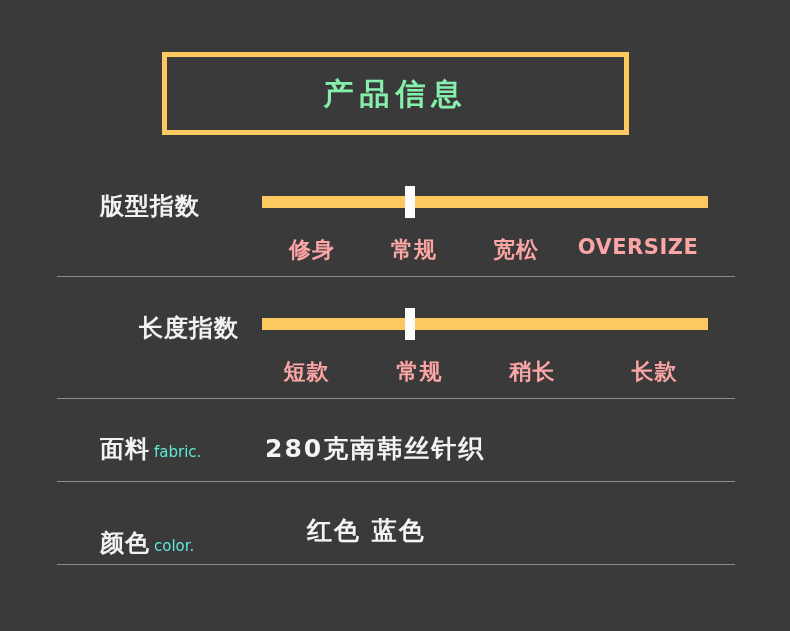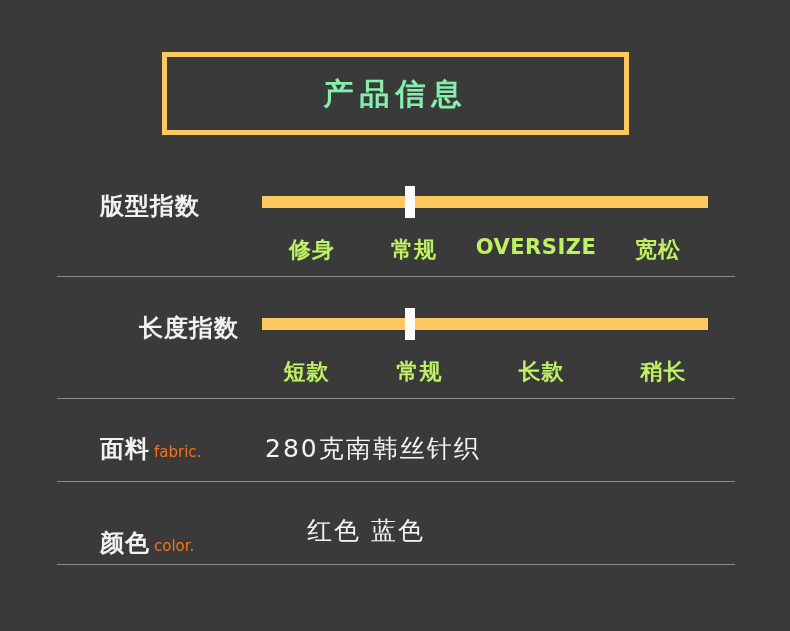--- a/index.html
+++ b/index.html
@@ -23,49 +23,49 @@
   }
 
   
   .row{ position:absolute; left:0; width:790px; }
   .row-label{
     position:absolute; color:#f2f2f2; font-weight:bold;
     font-size:24px; letter-spacing:1px; white-space:nowrap;
   }
   .row-label .sub{
     font-size:15px; font-weight:normal; letter-spacing:0;
-    color:#f97316; margin-left:4px;text-align:center;
+    color:#5eead4; margin-left:4px;text-align:center;
   }
 
   
   .slider-wrap{ position:absolute; left:262px; width:446px; height:12px; }
   .slider-bar{
     position:absolute; left:0; top:0; width:100%; height:12px;
     background:#fbc960;
   }
   .slider-marker{
     position:absolute; top:-10px; width:10px; height:32px;
     background:#fdfdfd;
   }
 
   
   .scale{
     position:absolute; left:262px; width:446px;
     display:flex; justify-content:space-between;
   }
   .scale-item{
-    color:#bef264; font-size:22px; font-weight:bold; letter-spacing:1px;
+    color:#fca5a5; font-size:22px; font-weight:bold; letter-spacing:1px;
     white-space:nowrap; text-align:center;
   }
   .scale-item.latin{ font-size:21px; letter-spacing:0.5px; }
 
   
   .row-value{
     position:absolute; left:265px; color:#f4f4f4;
-    font-size:25px; font-weight:normal; letter-spacing:2px; white-space:nowrap;
+    font-size:25px; font-weight:bold; letter-spacing:2px; white-space:nowrap;
   }
 
   
   .divider{
     position:absolute; left:57px; width:678px; height:1px;
     background:#8d8d8d;
   }
 </style>
 </head>
 <body>
@@ -80,40 +80,40 @@
     <div class="row-label" style="left:100px; top:190px;">
       <span>版型指数</span>
     </div>
     <div class="slider-wrap" style="top:196px;">
       <div class="slider-bar"></div>
       <div class="slider-marker" style="left:143px;"></div>
     </div>
     <div class="scale" style="top:235px;">
       <span class="scale-item" style="width:100px;">修身</span>
       <span class="scale-item" style="width:100px;">常规</span>
+      <span class="scale-item" style="width:100px;">宽松</span>
       <span class="scale-item latin" style="width:140px;">OVERSIZE</span>
-      <span class="scale-item" style="width:100px;">宽松</span>
     </div>
   </div>
 
   <div class="divider" style="top:276px;"></div>
 
   <div class="row">
     <div class="row-label" style="left:100px; top:312px;margin-left:39px;">
       <span>长度指数</span>
     </div>
     <div class="slider-wrap" style="top:318px;">
       <div class="slider-bar"></div>
       <div class="slider-marker" style="left:143px;"></div>
     </div>
     <div class="scale" style="top:357px;gap:24px;">
       <span class="scale-item" style="width:100px;">短款</span>
       <span class="scale-item" style="width:100px;">常规</span>
+      <span class="scale-item" style="width:100px;">稍长</span>
       <span class="scale-item" style="width:120px;">长款</span>
-      <span class="scale-item" style="width:100px;">稍长</span>
     </div>
   </div>
 
   <div class="divider" style="top:398px;"></div>
 
   <div class="row">
     <div class="row-label" style="left:100px; top:433px;">
       <span>面料</span><span class="sub">fabric.</span>
     </div>
     <div class="row-value" style="top:432px;">280克南韩丝针织</div>

